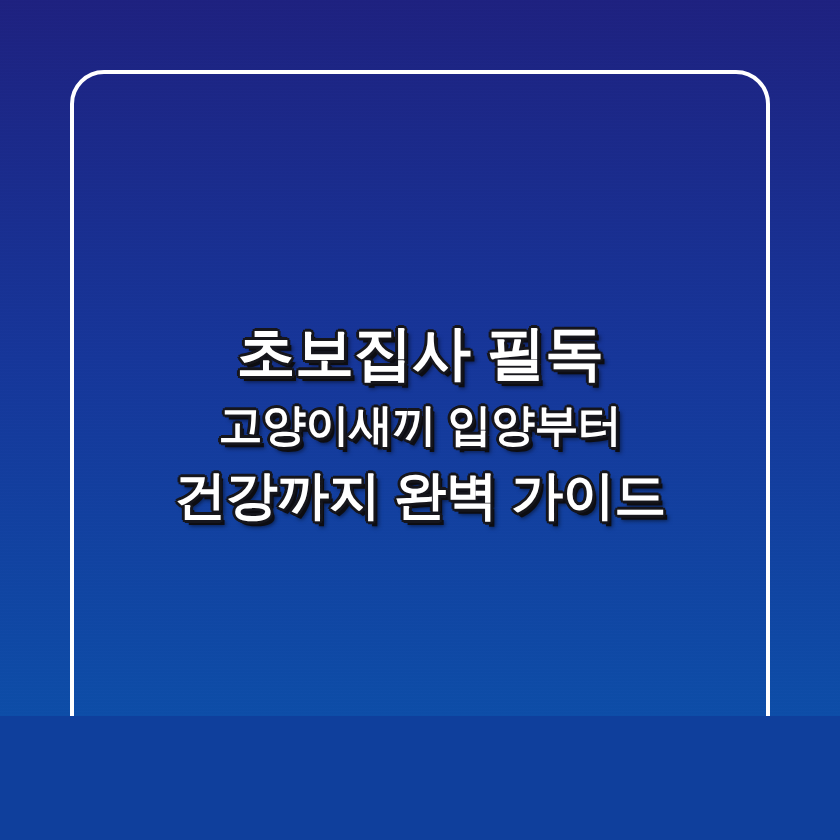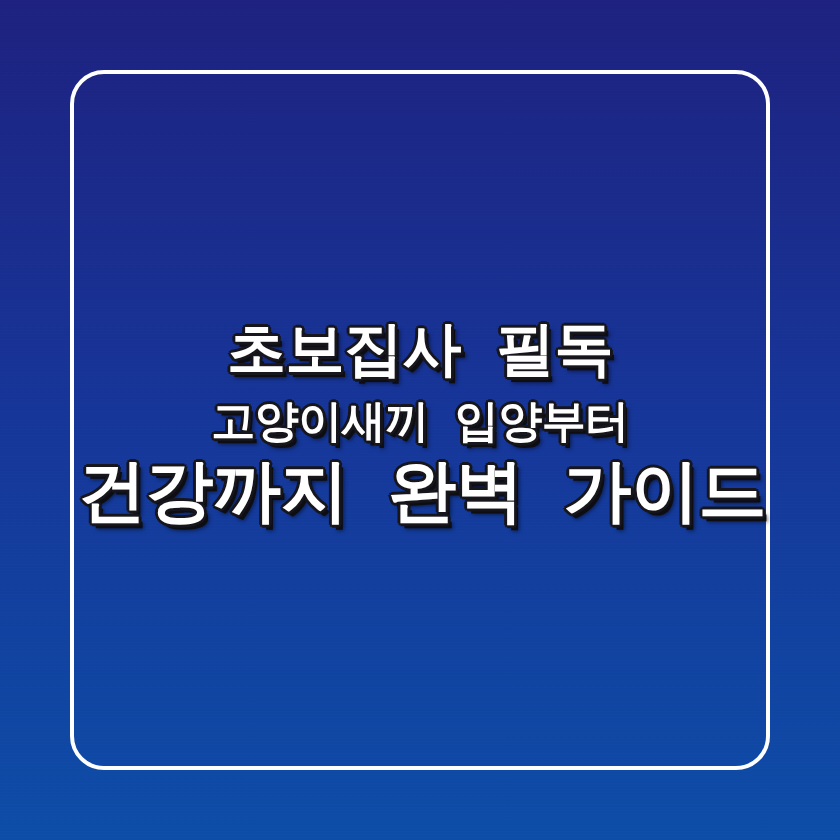--- a/index.html
+++ b/index.html
@@ -5,23 +5,23 @@
 <style>
   html, body {
     margin: 0;
     padding: 0;
     background: #0f3f9c;
   }
 
   #canvas {
     position: relative;
     width: 840px;
-    height: 840px;
+    height: 716px;
     overflow: hidden;
-    font-family: Liberation Mono, monospace;
+    font-family: Liberation Sans, sans-serif;
     
     background: linear-gradient(
         180deg,
         #1e2180 0%,
         #1d2483 12%,
         #1a2d8d 28%,
         #16369a 50%,
         #1241a0 70%,
         #0f49a4 86%,
         #0d4da8 100%
@@ -85,21 +85,21 @@
        2px  2px 0 #16161c,
       -3px  0px 0 #16161c,
        3px  0px 0 #16161c,
        0px -3px 0 #16161c,
        0px  3px 0 #16161c,
        4px  5px 0 #0d0d12,
        5px  6px 4px rgba(0,0,0,0.55);
   }
 
   .headline .line.l2 { font-size: 44px; }
-  .headline .line.l3 { font-size: 68px; }
+  .headline .line.l3 { font-size: 52px; }
 </style>
 </head>
 <body>
 
 <div id="canvas" style="background: linear-gradient(rgb(30, 33, 128) 0%, rgb(22, 54, 154) 50%, rgb(13, 77, 168) 100%);">
 
   <div class="frame" style="border: 4px solid rgb(255, 255, 255); border-radius: 34px; left: 70px; top: 70px; width: 700px; height: 700px;"></div>
 
   <div class="headline">
     <span class="line l1" style="color: rgb(255, 255, 255);">초보집사 필독</span>

